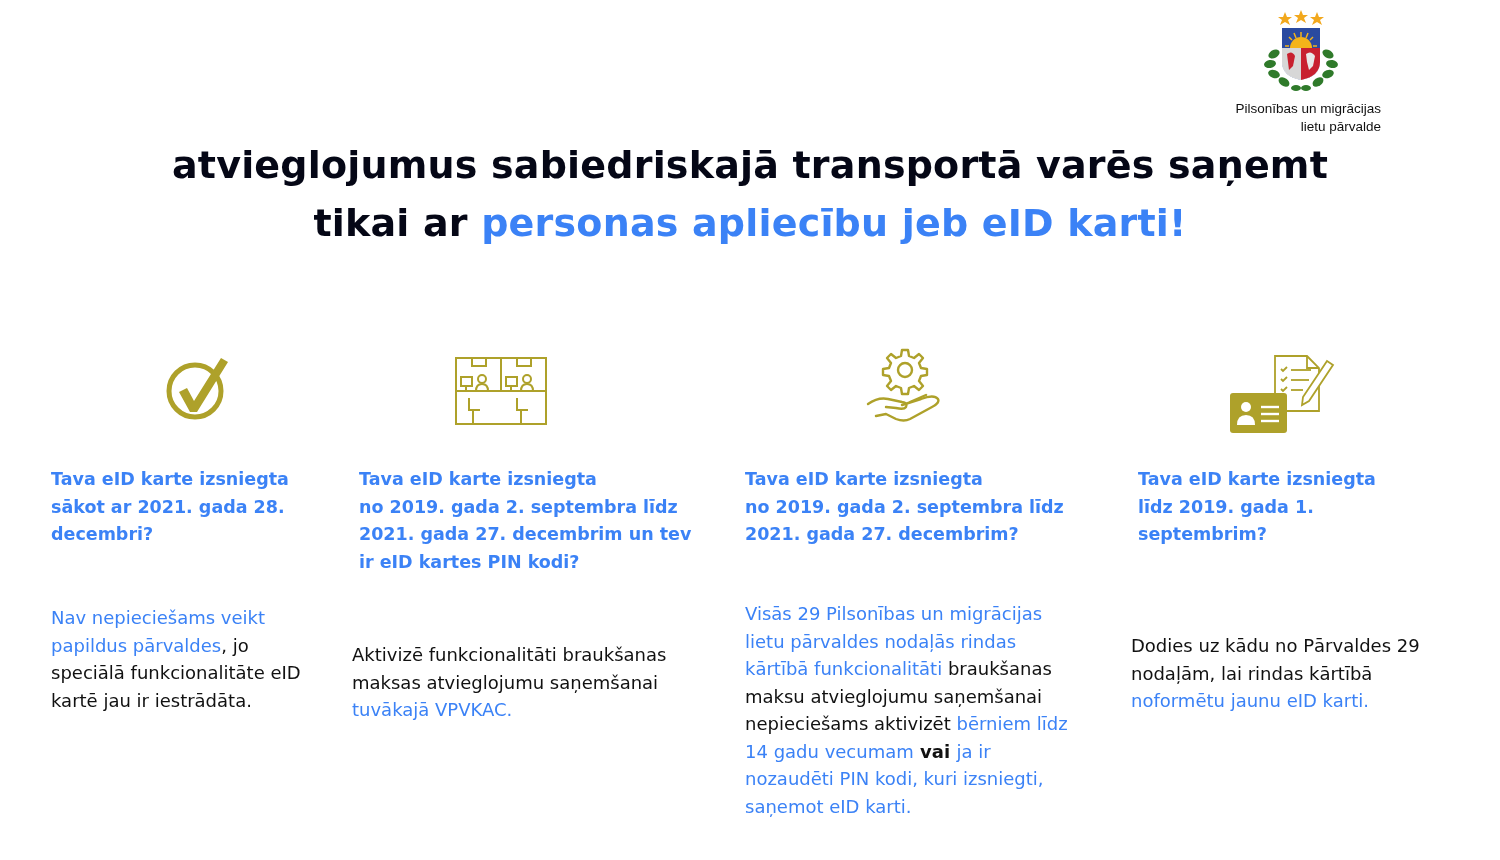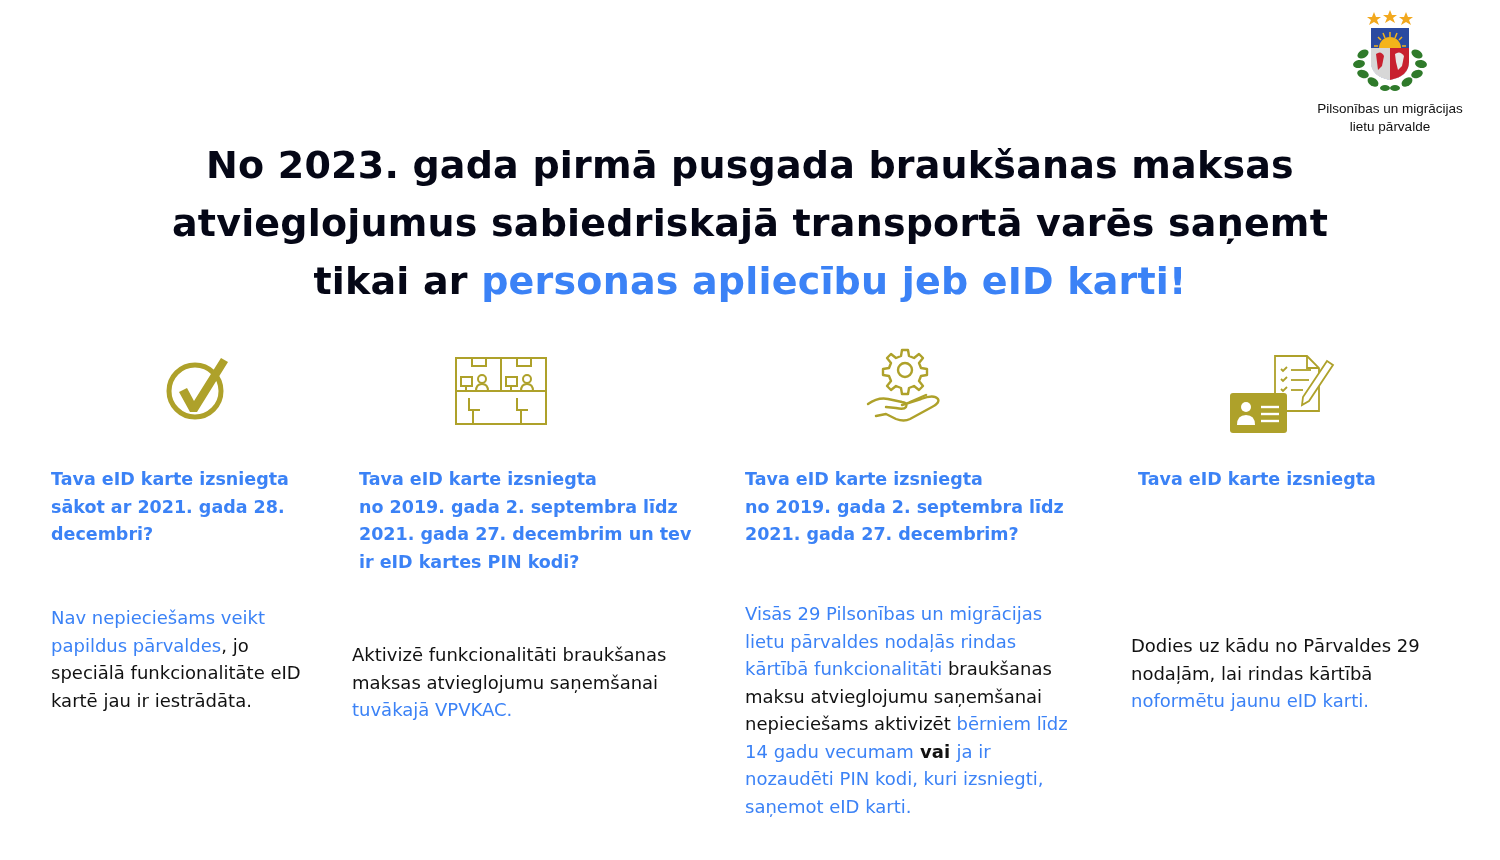--- a/index.html
+++ b/index.html
@@ -1,21 +1,21 @@
 <!DOCTYPE html>
 <html><head>
 <meta charset="utf-8">
 <style>
   html, body { margin: 0; padding: 0; background: #ffffff; }
   body { width: 1500px; height: 860px; position: relative; overflow: hidden; font-family: "DejaVu Sans", "Liberation Sans", sans-serif; color: #0b0c1a; }
   .blue { color: #3b82f6; }
   .dark { color: #3b82f6; }
 
   
-  .logo { position: absolute; left: 1310px; top: 10px; width: 160px; text-align: center; }
+  .logo { position: absolute; left: 1221px; top: 10px; width: 160px; text-align: right; }
   .logo svg { display: block; margin: 0 auto; }
   .logo-text { font-family: "Liberation Sans", sans-serif; font-size: 13.5px; line-height: 18px; color: #111; margin-top: 6px; }
 
   
   .headline { position: absolute; left: 100px; top: 136px; width: 1300px; text-align: center; font-family: "DejaVu Sans", sans-serif; font-weight: bold; font-size: 38px; line-height: 58px; letter-spacing: 0.2px; color: #050716; }
   .icon { position: absolute; }
   .q { position: absolute; font-family: "DejaVu Sans", sans-serif; font-weight: bold; font-size: 17.5px; line-height: 27.5px; }
   .a { position: absolute; font-family: "DejaVu Sans", sans-serif; font-size: 18px; line-height: 27.5px; color: #111; }
   .a .blue, .a b { font-weight: normal; }
   .a .strong { font-weight: bold; }
@@ -60,21 +60,20 @@
       <ellipse cx="46" cy="78" rx="5" ry="3"></ellipse>
     </g>
   </svg>
   <div class="logo-text">
     <div>Pilsonības un migrācijas</div>
     <div>lietu pārvalde</div>
   </div>
 </div>
 
 <div class="headline">
-  <div>No 2023. gada pirmā pusgada braukšanas maksas</div>
   <div>atvieglojumus sabiedriskajā transportā varēs saņemt</div>
   <div><span>tikai ar </span><span class="blue">personas apliecību jeb eID karti!</span></div>
 </div>
 
 <div>
   <svg class="icon" style="left:165px;top:356px;" width="66" height="66" viewBox="0 0 66 66">
     <circle cx="30" cy="35" r="26" fill="none" stroke="#aea12a" stroke-width="5"></circle>
     <path d="M14,36 L22,32 L29,45 L56,2 L63,6 L32,56 L25,56 Z" fill="#aea12a"></path>
   </svg>
   <div class="q" style="left:51px;top:466px;width:270px;">
@@ -147,15 +146,16 @@
     <circle cx="17" cy="52" r="5" fill="#ffffff"></circle>
     <path d="M8,70 Q8,60 17,60 Q26,60 26,70 Z" fill="#ffffff"></path>
     <g stroke="#ffffff" stroke-width="2.4">
         <line x1="32" y1="52" x2="50" y2="52"></line>
         <line x1="32" y1="59" x2="50" y2="59"></line>
         <line x1="32" y1="66" x2="50" y2="66"></line>
       </g>
   </svg>
   <div class="q" style="left:1138px;top:466px;width:300px;">
     <div class="dark">Tava eID karte izsniegta</div>
+    <div class="blue" style="width:190px;">līdz 2019. gada 1. septembrim?</div>
   </div>
   <div class="a" style="left:1131px;top:632px;width:310px;"><span>Dodies uz kādu no Pārvaldes 29 nodaļām, lai rindas kārtībā </span><span class="blue">noformētu jaunu eID karti.</span></div>
 </div>
 
 </body></html>

